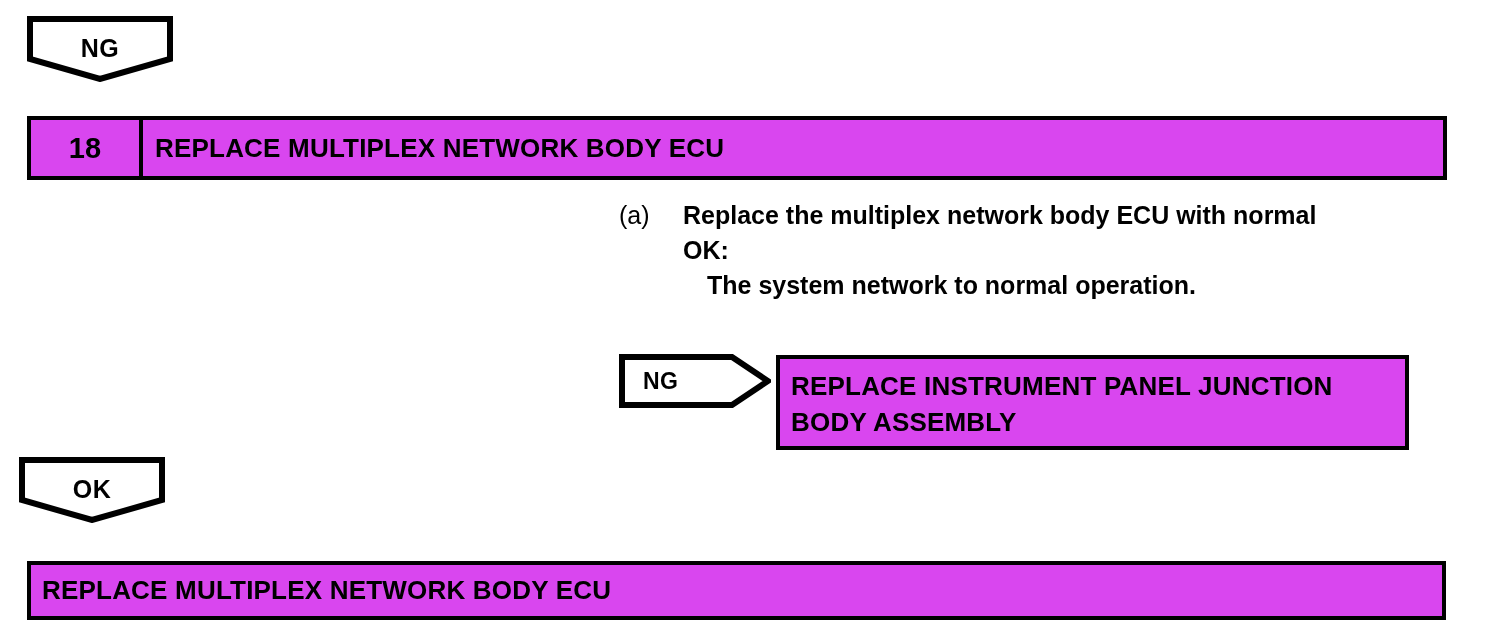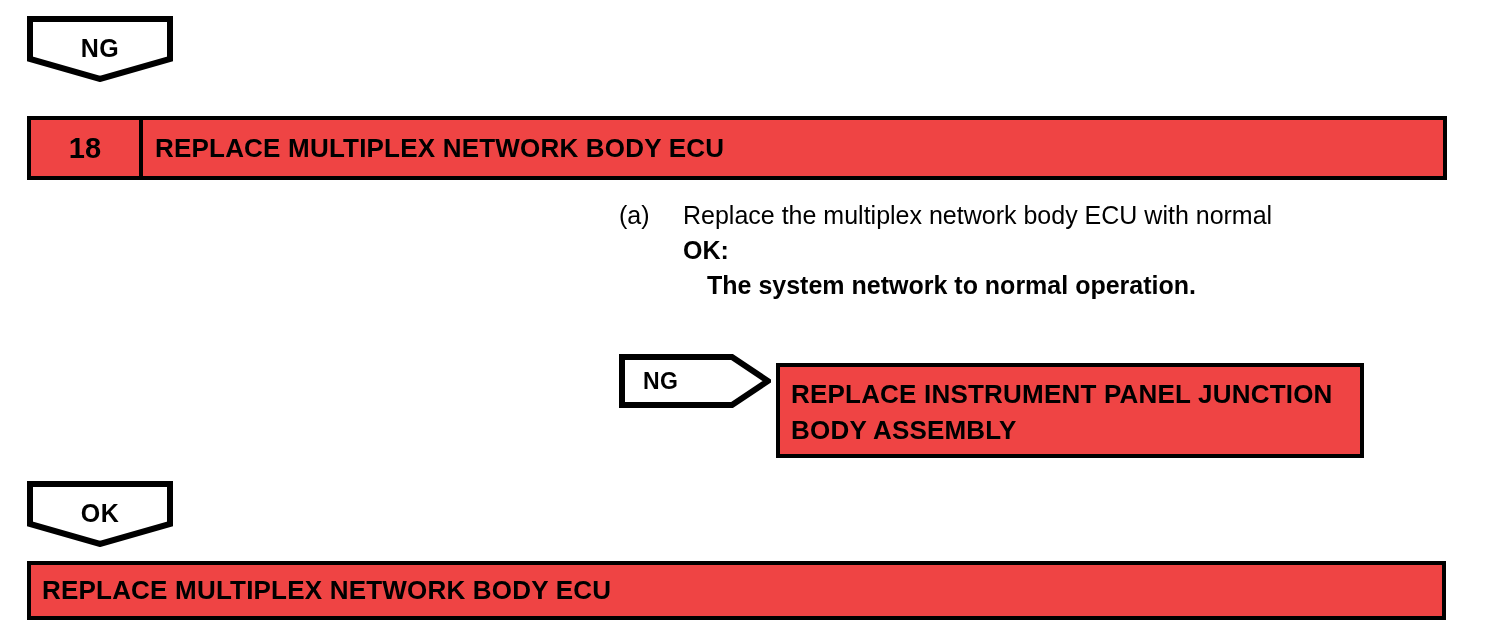--- a/index.html
+++ b/index.html
@@ -68,21 +68,21 @@
     top: 16px;
     text-align: left;
     padding-left: 24px;
   }
 
   
   .flow-box {
     position: absolute;
     box-sizing: border-box;
     border: 4px solid #000000;
-    background: #ef4444;
+    background: #d946ef;
     display: flex;
     align-items: stretch;
   }
   .step-number {
     box-sizing: border-box;
     width: 112px;
     flex: 0 0 112px;
     border-right: 4px solid #000000;
     display: flex;
     align-items: center;
@@ -133,21 +133,21 @@
     font-size: 25px;
     line-height: 35px;
     font-weight: normal;
   }
   .proc-body {
     flex: 1 1 auto;
   }
   .proc-line {
     font-size: 25px;
     line-height: 35px;
-    font-weight: normal;
+    font-weight: bold;
   }
   .proc-line.bold {
     font-weight: bold;
   }
   .proc-line.indent {
     padding-left: 24px;
     font-weight: bold;
   }
 </style>
 </head>
@@ -178,28 +178,28 @@
     </div>
   </div>
 
   <div class="flow-arrow arrow-right" style="left:619px; top:354px;">
     <svg width="152" height="54" viewBox="0 0 152 54">
       <polygon points="3,3 113,3 149,27 113,51 3,51" fill="#ffffff" stroke="#000000" stroke-width="6" stroke-linejoin="miter"></polygon>
     </svg>
     <div class="arrow-label">NG</div>
   </div>
 
-  <div class="flow-box" style="left:776px; top:355px; width:588px; height:95px;margin-top:8px;">
+  <div class="flow-box" style="left:776px; top:355px; width:633px; height:95px;">
     <div class="box-text-multiline">
       <div>REPLACE INSTRUMENT PANEL JUNCTION</div>
       <div>BODY ASSEMBLY</div>
     </div>
   </div>
 
-  <div class="flow-arrow arrow-down" style="left:27px; top:457px;margin-top:24px;">
+  <div class="flow-arrow arrow-down" style="left:19px; top:457px;">
     <svg width="146" height="66" viewBox="0 0 146 66">
       <polygon points="3,3 143,3 143,43 73,63 3,43" fill="#ffffff" stroke="#000000" stroke-width="6" stroke-linejoin="miter"></polygon>
     </svg>
     <div class="arrow-label">OK</div>
   </div>
 
   <div class="flow-box" style="left:27px; top:561px; width:1419px; height:59px;">
     <div class="box-text">REPLACE MULTIPLEX NETWORK BODY ECU</div>
   </div>
 

